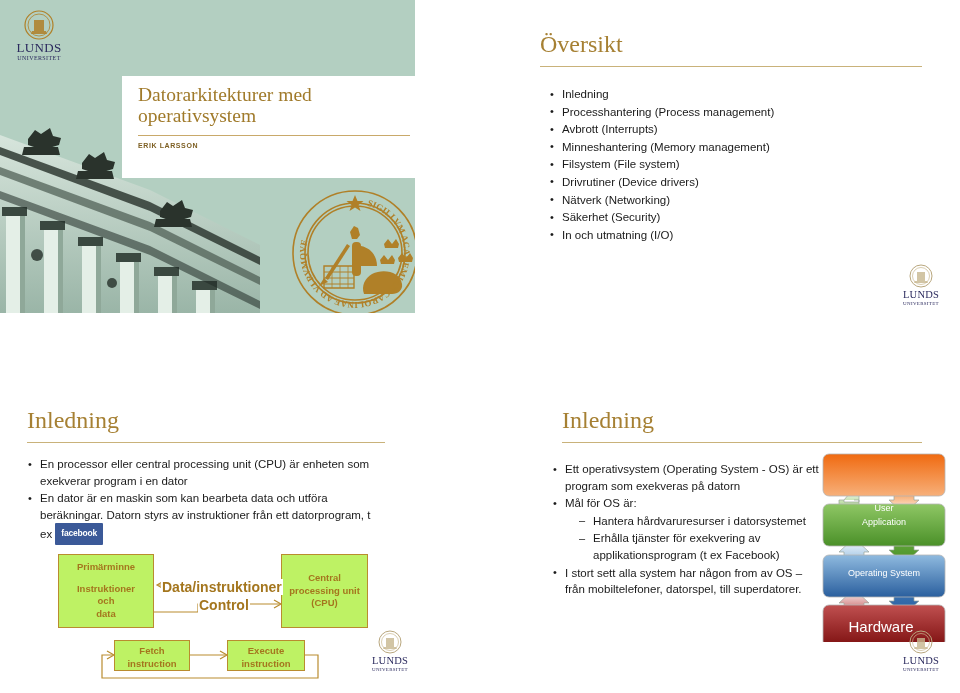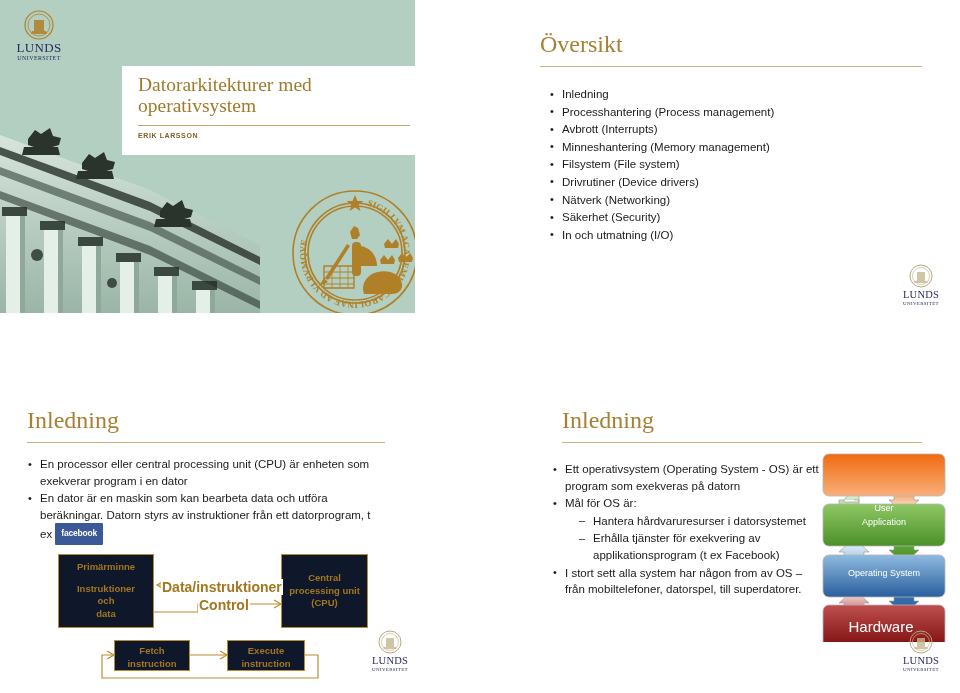--- a/index.html
+++ b/index.html
@@ -8,21 +8,21 @@
 
   .slide{position:absolute;background:#fff;overflow:hidden;}
 
   
   #slide-title{left:0;top:0;width:480px;height:347px;}
   .title-green{position:absolute;left:0;top:0;width:415px;height:313px;background:#b3cfc1;overflow:hidden;}
   .building{position:absolute;left:0;top:95px;width:260px;height:218px;overflow:hidden;}
   .building svg{display:block;}
   .seal-big{position:absolute;left:288px;top:186px;width:135px;height:135px;}
   .title-logo{position:absolute;left:8px;top:8px;width:62px;height:58px;}
-  .title-white{position:absolute;left:122px;top:66px;width:297px;height:89px;background:#fff;}
+  .title-white{position:absolute;left:122px;top:76px;width:297px;height:102px;background:#fff;}
   .title-h1{position:absolute;left:16px;top:8px;width:275px;color:#a07a2a;
             font-family:"Liberation Serif",serif;font-size:19.5px;line-height:21px;font-weight:400;}
   .title-rule{position:absolute;left:16px;top:59px;width:272px;height:1px;background:#c9a96a;}
   .title-author{position:absolute;left:16px;top:66px;color:#7e6024;font-size:7px;font-weight:bold;letter-spacing:.6px;}
 
   
   .heading{position:absolute;color:#a68033;font-family:"Liberation Serif",serif;font-size:24px;font-weight:400;}
   .heading-rule{position:absolute;height:1px;background:#c9b27a;}
 
   .bullets{position:absolute;color:#1a1a1a;font-size:11.5px;line-height:16.6px;}
@@ -37,21 +37,21 @@
   
   #slide-inl1{left:0;top:347px;width:480px;height:346px;}
 
   .fb-badge{display:inline-block;background:#3b5998;color:#fff;font-size:8.5px;font-weight:bold;
             padding:2px 6px 3px 6px;border-radius:1px;vertical-align:2px;letter-spacing:-.2px;
             font-family:"Liberation Sans",sans-serif;}
 
   
   .diagram{position:absolute;left:58px;top:207px;width:310px;height:130px;}
   .dbox{position:absolute;border:1.3px solid #b98c2f;color:#a4761e;font-size:9.5px;font-weight:bold;
-        text-align:center;line-height:12.5px;box-sizing:border-box;background:#0f172a;}
+        text-align:center;line-height:12.5px;box-sizing:border-box;background:#bef264;}
   .dlabel{position:absolute;color:#a4761e;font-size:14px;font-weight:bold;background:#fff;padding:0 1px;}
   .diagram svg{position:absolute;left:0;top:0;}
 
   
   #slide-inl2{left:480px;top:347px;width:480px;height:346px;}
 
   .arrowstack{position:absolute;left:818px;top:452px;width:132px;height:186px;}
   .arrowstack svg{display:block;}
 
   

